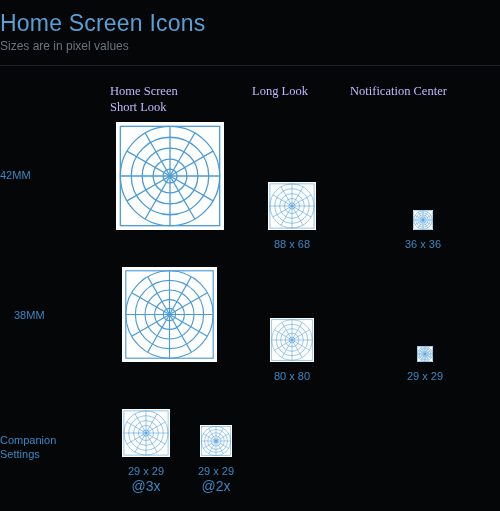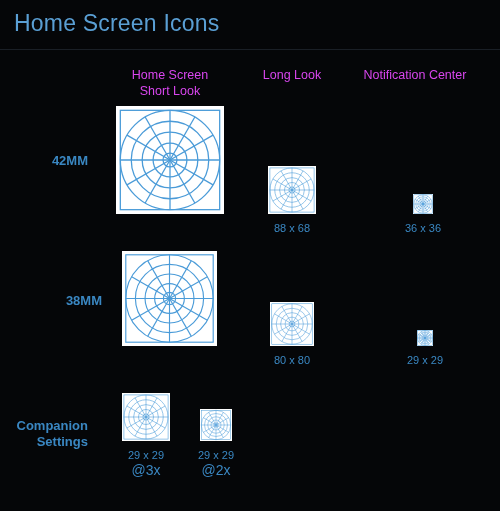--- a/index.html
+++ b/index.html
@@ -5,21 +5,21 @@
   * { box-sizing: border-box; margin: 0; padding: 0; }
   body {
     background: #050608;
     width: 500px;
     height: 511px;
     font-family: -apple-system, "Helvetica Neue", Arial, sans-serif;
     color: #3a87c2;
     overflow: hidden;
     position: relative;
   }
-  .header { padding: 10px 14px 4px; }
+  .header { padding: 10px 0 4px; }
   .title {
     font-size: 23px;
     font-weight: 300;
     color: #5a9fd4;
     letter-spacing: 0.2px;
   }
   .subtitle {
     font-size: 12px;
     color: #6a7580;
     margin-top: 2px;
@@ -30,32 +30,31 @@
     border-top: 1px solid #1a1f26;
     margin-top: 8px;
   }
   .grid {
     position: relative;
     margin-top: 18px;
   }
   .col-head {
     position: absolute;
     font-size: 12.5px;
-    color: #d946ef;
+    color: #c4b5fd;
     font-weight: 400;
-    text-align: center;
+    text-align: left;
     line-height: 1.25;
+    font-family: Liberation Serif, serif;
   }
   .row-label {
     position: absolute;
-    font-size: 13px;
+    font-size: 11px;
     color: #3a87c2;
-    text-align: right;
     line-height: 1.25;
-    font-weight: bold;
   }
   .cell {
     position: absolute;
     text-align: center;
   }
   .box {
     background: #ffffff;
     display: inline-flex;
     align-items: center;
     justify-content: center;
@@ -71,20 +70,21 @@
     display: block;
     margin-top: 1px;
   }
   svg.wheel { display: block; }
 </style>
 </head>
 <body>
 
 <div class="header">
   <div class="title">Home Screen Icons</div>
+  <div class="subtitle">Sizes are in pixel values</div>
 </div>
 <hr class="divider">
 
 <div class="grid">
 
   <div class="col-head" style="left:110px; top:0; width:120px;">Home Screen<br>Short Look</div>
   <div class="col-head" style="left:252px; top:0; width:80px;">Long Look</div>
   <div class="col-head" style="left:350px; top:0; width:130px;">Notification Center</div>
 
   <div class="row-label" style="left:0; top:85px; width:88px;">42MM</div>

